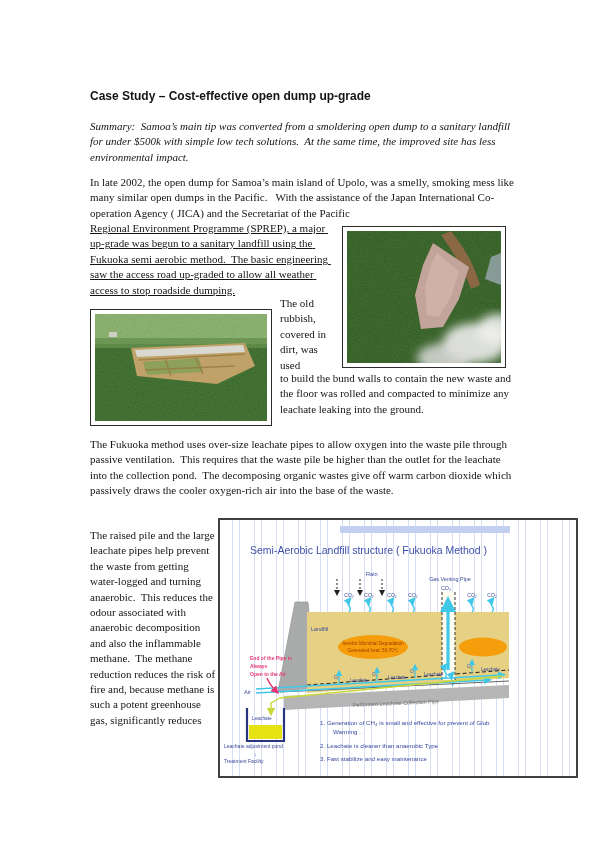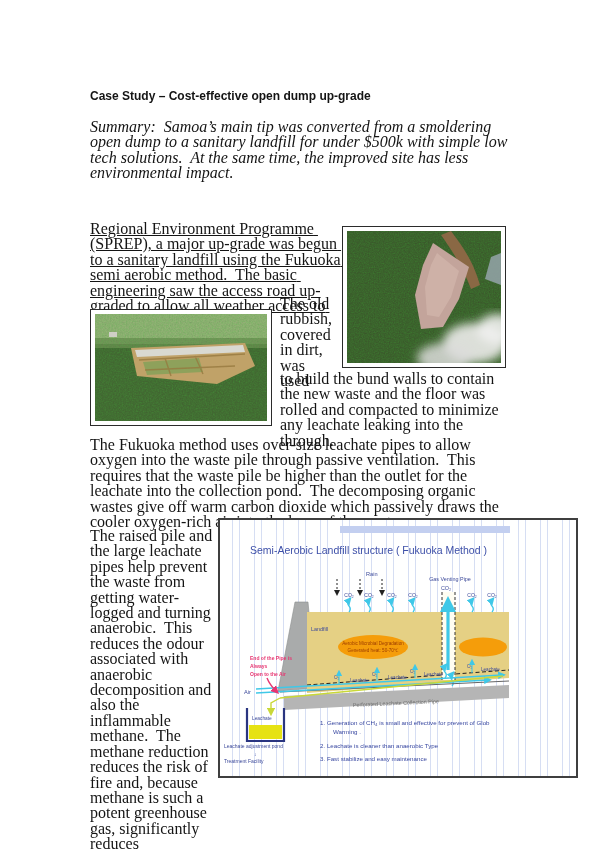--- a/index.html
+++ b/index.html
@@ -3,21 +3,21 @@
 <meta charset="utf-8">
 <style>
   html,body { margin:0; padding:0; background:#e8e8e8; }
   .page {
     position:relative; width:600px; height:849px; background:#ffffff;
     font-family:"Liberation Serif", serif; color:#141414; overflow:hidden;
     margin:0 auto;
   }
   .abs { position:absolute; }
   .body-text {
-    font-size:16px; line-height:15.4px; white-space:pre-wrap;
+    font-size:11px; line-height:15.4px; white-space:pre-wrap;
     text-align:left;
   }
   .doc-title {
     font-family:"Liberation Sans", sans-serif; font-weight:bold;
     font-size:12px; line-height:20px; white-space:nowrap;
   }
   .summary { font-style:italic; }
   .photo-frame {
     border:1px solid #2b2b2b; background:#ffffff; padding:4px;
     box-sizing:content-box; line-height:0;
@@ -36,20 +36,21 @@
 </style>
 </head>
 <body>
 
 <div class="page">
 
   <div class="abs doc-title" style="left:90px; top:86px;">Case Study – Cost-effective open dump up-grade</div>
 
   <div class="abs body-text summary" style="left:90px; top:119px; width:430px;">Summary:  Samoa’s main tip was converted from a smoldering open dump to a sanitary landfill for under $500k with simple low tech solutions.  At the same time, the improved site has less environmental impact.</div>
 
+  <div class="abs body-text" style="left:90px; top:175px; width:428px;">In late 2002, the open dump for Samoa’s main island of Upolo, was a smelly, smoking mess like many similar open dumps in the Pacific.   With the assistance of the Japan International Co-operation Agency ( JICA) and the Secretariat of the Pacific</div>
 
   <div class="abs body-text" style="left:90px; top:221px; width:252px;text-decoration:underline;">Regional Environment Programme (SPREP), a major up-grade was begun to a sanitary landfill using the Fukuoka semi aerobic method.  The basic engineering saw the access road up-graded to allow all weather access to stop roadside dumping.</div>
 
   <div class="abs photo-frame" style="left:342px; top:226px;">
     <svg width="154" height="132" viewBox="0 0 154 132">
       <defs>
         <filter id="speckR" x="0" y="0" width="100%" height="100%">
           <feTurbulence type="fractalNoise" baseFrequency="0.8" numOctaves="2" seed="11"></feTurbulence>
           <feColorMatrix type="matrix" values="0 0 0 0 0.05  0 0.45 0 0 0.10  0 0 0 0 0.04  0 0 0 0.9 0"></feColorMatrix>
         </filter>
@@ -86,21 +87,21 @@
       <polygon points="36,34 150,29 160,52 122,70 42,62" fill="#c0a268"></polygon>
       <polygon points="40,36 148,31 150,38 42,43" fill="#d9d9d1"></polygon>
       <polygon points="48,48 104,44 108,58 52,61" fill="#8ea15b"></polygon>
       <path d="M44,46 L150,40 M50,56 L140,52 M70,44 L76,62 M100,42 L108,60" stroke="#96793f" stroke-width="1.4" fill="none" opacity="0.8"></path>
       <rect x="14" y="18" width="8" height="5" fill="#cfcfc6"></rect>
     </svg>
   </div>
 
   <div class="abs body-text" style="left:280px; top:296px; width:58px;">The old rubbish, covered in dirt, was used</div>
 
-  <div class="abs body-text" style="left:280px; top:371px; width:236px;">to build the bund walls to contain the new waste and the floor was rolled and compacted to minimize any leachate leaking into the through.</div>
+  <div class="abs body-text" style="left:280px; top:371px; width:236px;">to build the bund walls to contain the new waste and the floor was rolled and compacted to minimize any leachate leaking into the ground.</div>
 
   <div class="abs body-text" style="left:90px; top:437px; width:428px;">The Fukuoka method uses over-size leachate pipes to allow oxygen into the waste pile through passive ventilation.  This requires that the waste pile be higher than the outlet for the leachate into the collection pond.  The decomposing organic wastes give off warm carbon dioxide which passively draws the cooler oxygen-rich air into the base of the waste.</div>
 
   <div class="abs body-text" style="left:90px; top:528px; width:127px;">The raised pile and the large leachate pipes help prevent the waste from getting water-logged and turning anaerobic.  This reduces the odour associated with anaerobic decomposition and also the inflammable methane.  The methane reduction reduces the risk of fire and, because methane is such a potent greenhouse gas, significantly reduces</div>
 
   <div class="abs diagram-box" style="left:218px; top:518px; width:360px; height:260px;">
     <svg width="294" height="256" viewBox="0 0 294 256" font-family="Liberation Sans, sans-serif">
       <defs>
         <marker id="mCyan" markerWidth="6" markerHeight="6" refX="3" refY="3" orient="auto">
           <path d="M0,0 L6,3 L0,6 Z" fill="#3fc8e8"></path>

